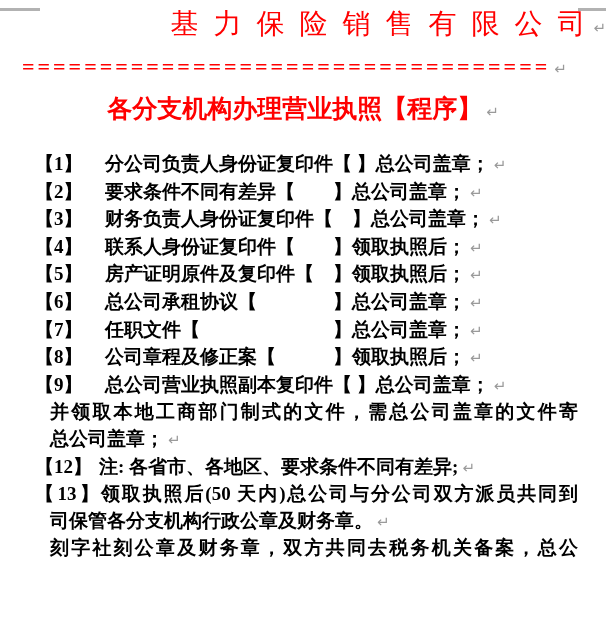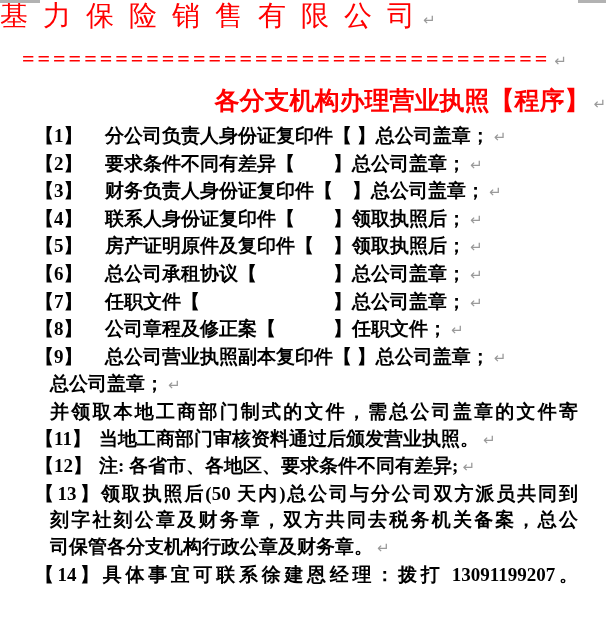--- a/index.html
+++ b/index.html
@@ -21,50 +21,50 @@
   .crop-mark {
     position: absolute;
     top: 0;
     height: 3px;
     background: #b2b2b2;
   }
   .crop-left  { left: 0;    width: 40px; }
   .crop-right { left: 578px; width: 28px; }
 
   .company-title {
-    margin-top: 0;
-    text-align: left;
+    margin-top: 8px;
+    text-align: right;
     color: #ff0000;
     font-size: 28px;
     line-height: 32px;
     letter-spacing: 4px;
     white-space: pre;
     font-weight: 500;
   }
   .divider-row {
     margin: 15px 0 0 22px;
     height: 17px;
     line-height: 15px;
     color: #ff0000;
     font-weight: bold;
     font-size: 22px;
     letter-spacing: 3px;
     white-space: nowrap;
   }
   .doc-heading {
     margin-top: 20px;
-    text-align: right;
+    text-align: center;
     color: #ff0000;
     font-size: 25px;
     line-height: 26px;
     font-weight: bold;
     white-space: pre;
   }
   .list {
-    margin: 6px 0 0 30px;
+    margin: 26px 0 0 30px;
     width: 548px;
     font-size: 19px;
     font-weight: bold;
     color: #000000;
     line-height: 26.6px;
   }
   .line {
     white-space: pre-wrap;
     box-sizing: border-box;
     width: 548px;
@@ -104,24 +104,22 @@
   <div class="doc-heading"><span>各分支机构办理营业执照【程序】</span><span class="pilcrow">↵</span></div>
 
   <div class="list">
       <div class="line first"><span class="num">【1】</span><span>分公司负责人身份证复印件【 】总公司盖章；</span><span class="pilcrow">↵</span></div>
       <div class="line first"><span class="num">【2】</span><span>要求条件不同有差异【　　】总公司盖章；</span><span class="pilcrow">↵</span></div>
       <div class="line first"><span class="num">【3】</span><span>财务负责人身份证复印件【　】总公司盖章；</span><span class="pilcrow">↵</span></div>
       <div class="line first"><span class="num">【4】</span><span>联系人身份证复印件【　　】领取执照后；</span><span class="pilcrow">↵</span></div>
       <div class="line first"><span class="num">【5】</span><span>房产证明原件及复印件【　】领取执照后；</span><span class="pilcrow">↵</span></div>
       <div class="line first"><span class="num">【6】</span><span>总公司承租协议【　　　　】总公司盖章；</span><span class="pilcrow">↵</span></div>
       <div class="line first"><span class="num">【7】</span><span>任职文件【　　　　　　　】总公司盖章；</span><span class="pilcrow">↵</span></div>
-      <div class="line first"><span class="num">【8】</span><span>公司章程及修正案【　　　】任职文件；</span><span class="pilcrow">↵</span></div>
+      <div class="line first"><span class="num">【8】</span><span>公司章程及修正案【　　　】领取执照后；</span><span class="pilcrow">↵</span></div>
       <div class="line first"><span class="num">【9】</span><span>总公司营业执照副本复印件【 】总公司盖章；</span><span class="pilcrow">↵</span></div>
+      <div class="line cont just"><span>并领取本地工商部门制式的文件，需总公司盖章的文件寄</span></div>
       <div class="line cont"><span>总公司盖章；</span><span class="pilcrow">↵</span></div>
-      <div class="line cont just"><span>并领取本地工商部门制式的文件，需总公司盖章的文件寄</span></div>
-      <div class="line first"><span class="num wide">【11】</span><span>当地工商部门审核资料通过后颁发营业执照。</span><span class="pilcrow">↵</span></div>
       <div class="line first"><span class="num wide">【12】</span><span>注: 各省市、各地区、要求条件不同有差异;</span><span class="pilcrow">↵</span></div>
       <div class="line first just"><span class="num wide">【13】</span><span>领取执照后(50 天内)总公司与分公司双方派员共同到</span></div>
+      <div class="line cont"><span>司保管各分支机构行政公章及财务章。</span><span class="pilcrow">↵</span></div>
       <div class="line cont just"><span>刻字社刻公章及财务章，双方共同去税务机关备案，总公</span></div>
-      <div class="line cont"><span>司保管各分支机构行政公章及财务章。</span><span class="pilcrow">↵</span></div>
-      <div class="line first just"><span class="num wide">【14】</span><span>具体事宜可联系徐建恩经理：拨打 13091199207。</span></div>
     </div>
 </div>
 
 </body></html>

